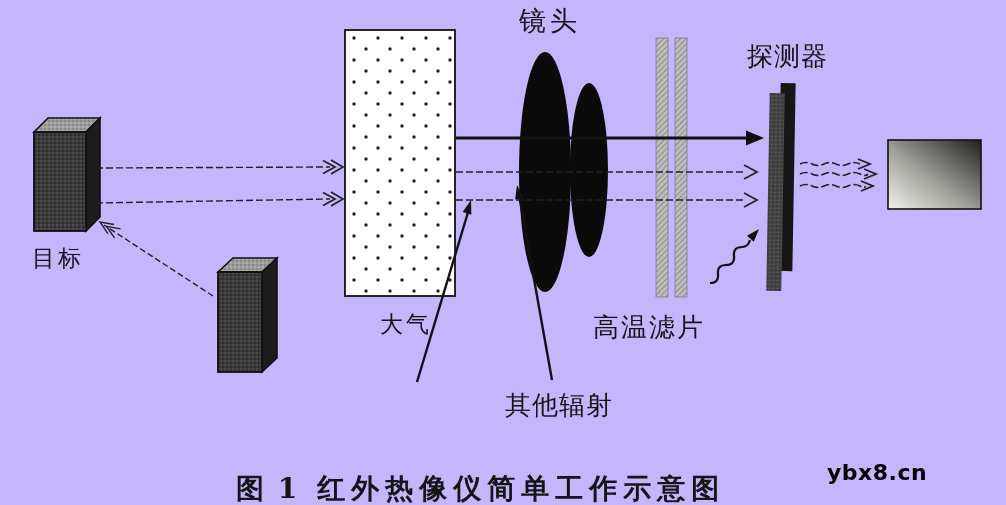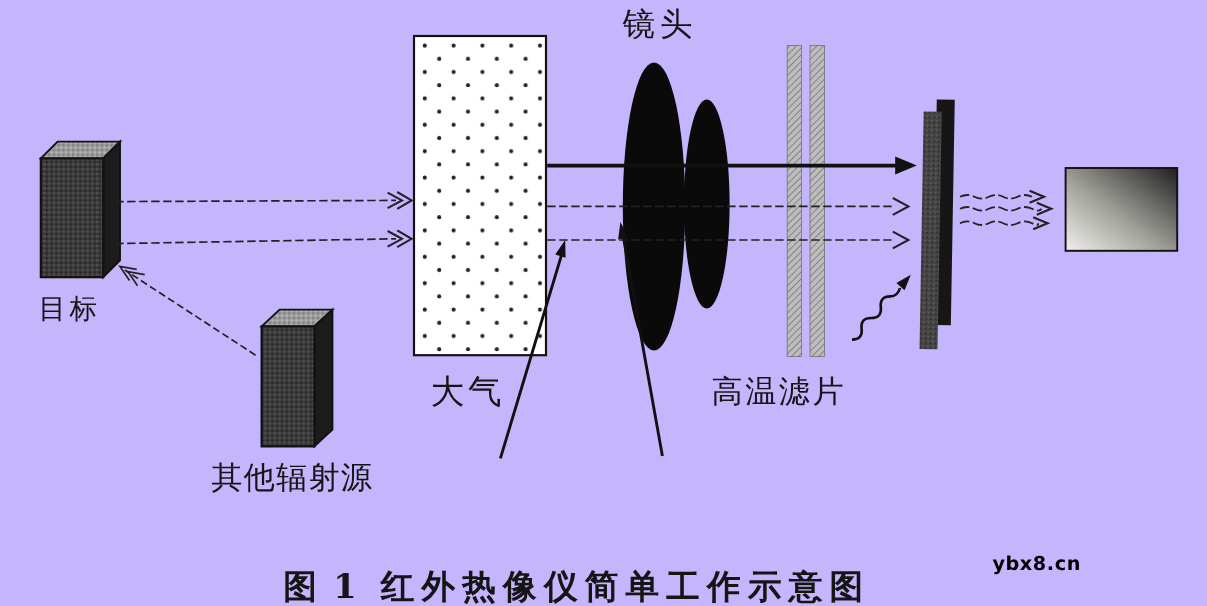--- a/index.html
+++ b/index.html
@@ -5,32 +5,32 @@
   html,body{margin:0;padding:0;background:#e8e8e8;}
   .stage{
     position:relative;width:1006px;height:505px;background:#c4b5fd;
     overflow:hidden;font-family:"DejaVu Serif",serif;color:#151515;
   }
   .stage svg{position:absolute;left:0;top:0;}
   .lbl{position:absolute;white-space:nowrap;line-height:1.1;}
   .lbl-lens     {left:519px; top:6px;   font-size:27px; letter-spacing:4px;}
   .lbl-detector {left:747px; top:42px;  font-size:26px; letter-spacing:1px;}
   .lbl-target   {left:32px;  top:246px; font-size:23px; letter-spacing:3px;}
-  .lbl-atmos    {left:359px; top:312px; font-size:28px; letter-spacing:3px;}
+  .lbl-atmos    {left:380px; top:312px; font-size:23px; letter-spacing:3px;}
   .lbl-othersrc {left:176px; top:385px; font-size:26px; letter-spacing:1px;}
   .lbl-otherrad {left:505px; top:391px; font-size:26px; letter-spacing:1px;}
   .lbl-filter   {left:593px; top:313px; font-size:26px; letter-spacing:2px;text-align:right;}
   .lbl-proc     {left:882px; top:226px; font-size:26px; letter-spacing:1px;}
   .caption{
     position:absolute;left:236px;top:450px;font-size:28px;font-weight:bold;
     letter-spacing:6px;white-space:nowrap;margin-top:20px;
   }
   .caption .fig-no{margin-right:18px;letter-spacing:2px;}
   .watermark{
-    position:absolute;left:827px;top:460px;font-size:16px;font-weight:bold;
+    position:absolute;left:827px;top:460px;font-size:22px;font-weight:bold;
     font-family:"DejaVu Sans",sans-serif;letter-spacing:0.5px;color:#000;
   }
 </style>
 </head>
 <body>
 
 <div class="stage">
 
   <svg width="1006" height="505" viewBox="0 0 1006 505">
     <defs>
@@ -138,23 +138,24 @@
       <path d="M800,174 q6,-3 12,0 t12,0 t12,0 t12,0 t12,0 t8,0" stroke-dasharray="8 3"></path>
       <path d="M864,169 L876,174 L864,179" stroke-width="1.8"></path>
       <path d="M800,186 q6,-3 12,0 t12,0 t12,0 t12,0 t12,0 t5,0" stroke-dasharray="8 3"></path>
       <path d="M861,181 L873,186 L861,191" stroke-width="1.8"></path>
     </g>
 
     <rect x="888" y="140" width="93" height="69" fill="url(#procGrad)" stroke="#111" stroke-width="1.6"></rect>
   </svg>
 
   <div class="lbl lbl-lens">镜头</div>
+  <div class="lbl lbl-detector">探测器</div>
   <div class="lbl lbl-target">目标</div>
   <div class="lbl lbl-atmos">大气</div>
-  <div class="lbl lbl-othersrc">其他辐射源</div>
+  <div class="lbl lbl-otherrad">其他辐射</div>
   <div class="lbl lbl-filter">高温滤片</div>
 
   <div class="caption">
     <span class="fig-no">图 1</span><span>红外热像仪简单工作示意图</span>
   </div>
 
   <div class="watermark">ybx8.cn</div>
 </div>
 
 </body></html>

